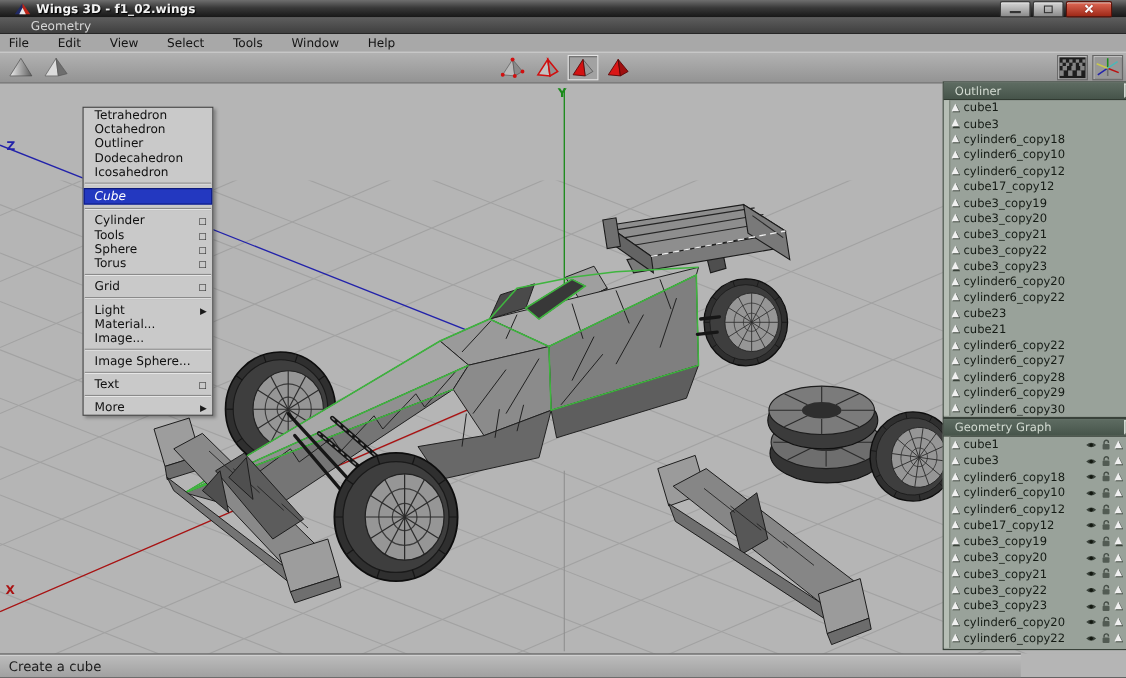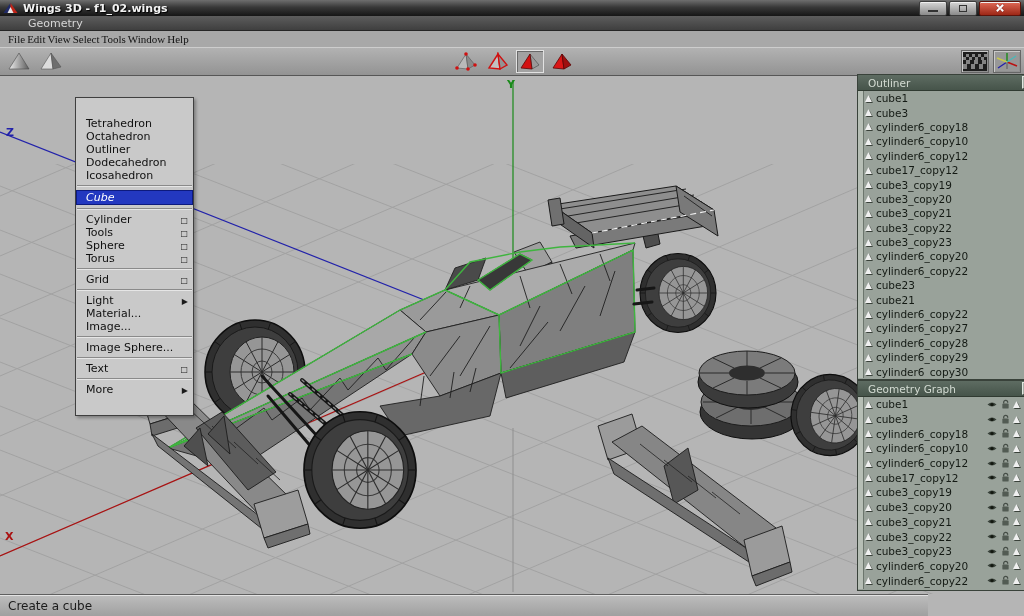--- a/index.html
+++ b/index.html
@@ -1,59 +1,59 @@
 <!DOCTYPE html>
 <html><head>
 <meta charset="utf-8">
 <style>
   html,body{margin:0;padding:0;background:#2a2a2a;}
   .app{position:relative;width:1024px;height:616px;font-family:"DejaVu Sans",sans-serif;
        background:#b5b5b5;overflow:hidden;user-select:none;}
 
   
   .titlebar{height:16px;background:linear-gradient(#6e6e6e,#383838 45%,#161616);
-    display:flex;align-items:center;padding:0 3px;}
+    display:flex;align-items:center;padding:0 13px;}
   .titlebar .ticon{width:16px;height:12px;margin-right:4px;flex:none;}
   .titlebar .ttext{font-size:11px;font-weight:bold;color:#f2f2f2;text-shadow:1px 1px 1px #000;}
   .winbtns{margin-left:auto;display:flex;gap:2px;}
   .wbtn{width:26px;height:13px;border-radius:2px;border:1px solid #3c3c3c;
     background:linear-gradient(#d6d6d6,#8a8a8a);box-shadow:inset 0 1px 0 #efefef;position:relative;}
   .wbtn.min::after{content:"";position:absolute;left:8px;right:8px;bottom:3px;height:2px;background:#333;}
   .wbtn.max::after{content:"";position:absolute;top:3px;bottom:3px;left:9px;right:9px;border:1px solid #333;}
   .wbtn.close{width:40px;background:linear-gradient(#e06a57,#9d2716);border-color:#5e130a;}
   .wbtn.close::before,.wbtn.close::after{content:"";position:absolute;left:50%;top:50%;width:9px;height:2px;
     background:#fff;box-shadow:0 0 1px #600;}
   .wbtn.close::before{transform:translate(-50%,-50%) rotate(45deg);}
   .wbtn.close::after{transform:translate(-50%,-50%) rotate(-45deg);}
 
   
   .geobar{height:15px;background:linear-gradient(#5d5d5d,#3f3f3f);border-bottom:1px solid #262626;
     color:#d6d6d6;font-size:11px;display:flex;align-items:center;padding-left:28px;box-sizing:border-box;}
 
   
-  .menubar{height:16px;background:#a8a8a8;display:flex;align-items:center;gap:2px;
-    font-size:11px;color:#131313;padding-left:8px;font-family:Liberation Serif, serif;}
+  .menubar{height:16px;background:#a8a8a8;display:flex;align-items:center;gap:26px;
+    font-size:11px;color:#131313;padding-left:8px;}
   .menu-item{cursor:default;}
 
   
   .toolbar{height:29px;background:linear-gradient(#b2b2b2,#939393);border-top:1px solid #cdcdcd;
     border-bottom:1px solid #565656;position:relative;box-sizing:border-box;}
   .tgroup{position:absolute;top:2px;display:flex;gap:4px;}
   .tg-left{left:5px;} .tg-center{left:452px;} .tg-right{right:3px;}
   .tool{width:28px;height:23px;display:flex;align-items:center;justify-content:center;}
   .tool.pressed{background:#a2a2a2;border:1px solid #e2e2e2;box-shadow:inset 1px 1px 0 #6a6a6a;width:26px;height:21px;}
   .tool.boxed{border:1px solid #666;background:#8f8f8f;box-shadow:inset 1px 1px 0 #c9c9c9;width:26px;height:21px;}
 
   
   .viewport{position:absolute;top:76px;left:0;width:1024px;height:518px;background:#b5b5b5;}
   .viewport svg{position:absolute;inset:0;}
 
   
   .ctxmenu{position:absolute;left:75px;top:97px;width:117px;background:#c9c9c9;
-    border:1px solid #3f3f3f;box-shadow:2px 2px 3px rgba(0,0,0,.3);padding:19px 0;z-index:6;}
+    border:1px solid #3f3f3f;box-shadow:2px 2px 3px rgba(0,0,0,.3);padding:0 0;z-index:6;}
   .cm-item{height:13px;line-height:13px;font-size:11px;color:#101010;padding:0 16px 0 10px;position:relative;}
   .cm-item .sfx{position:absolute;right:5px;top:1px;font-size:8px;color:#1a1a1a;}
   .cm-item.highlight{background:#2338c0;color:#fff;height:15px;line-height:15px;
     box-shadow:inset 0 0 0 1px #0d1a7e;font-style:italic;}
   .menu-sep{height:1px;background:#8a8a8a;border-bottom:1px solid #e6e6e6;margin:3px 1px;}
 
   
   .panel{position:absolute;left:857px;width:182px;background:#99a29a;border:1px solid #39423a;
     box-sizing:border-box;z-index:5;}
   .outliner{top:74px;height:306px;}

